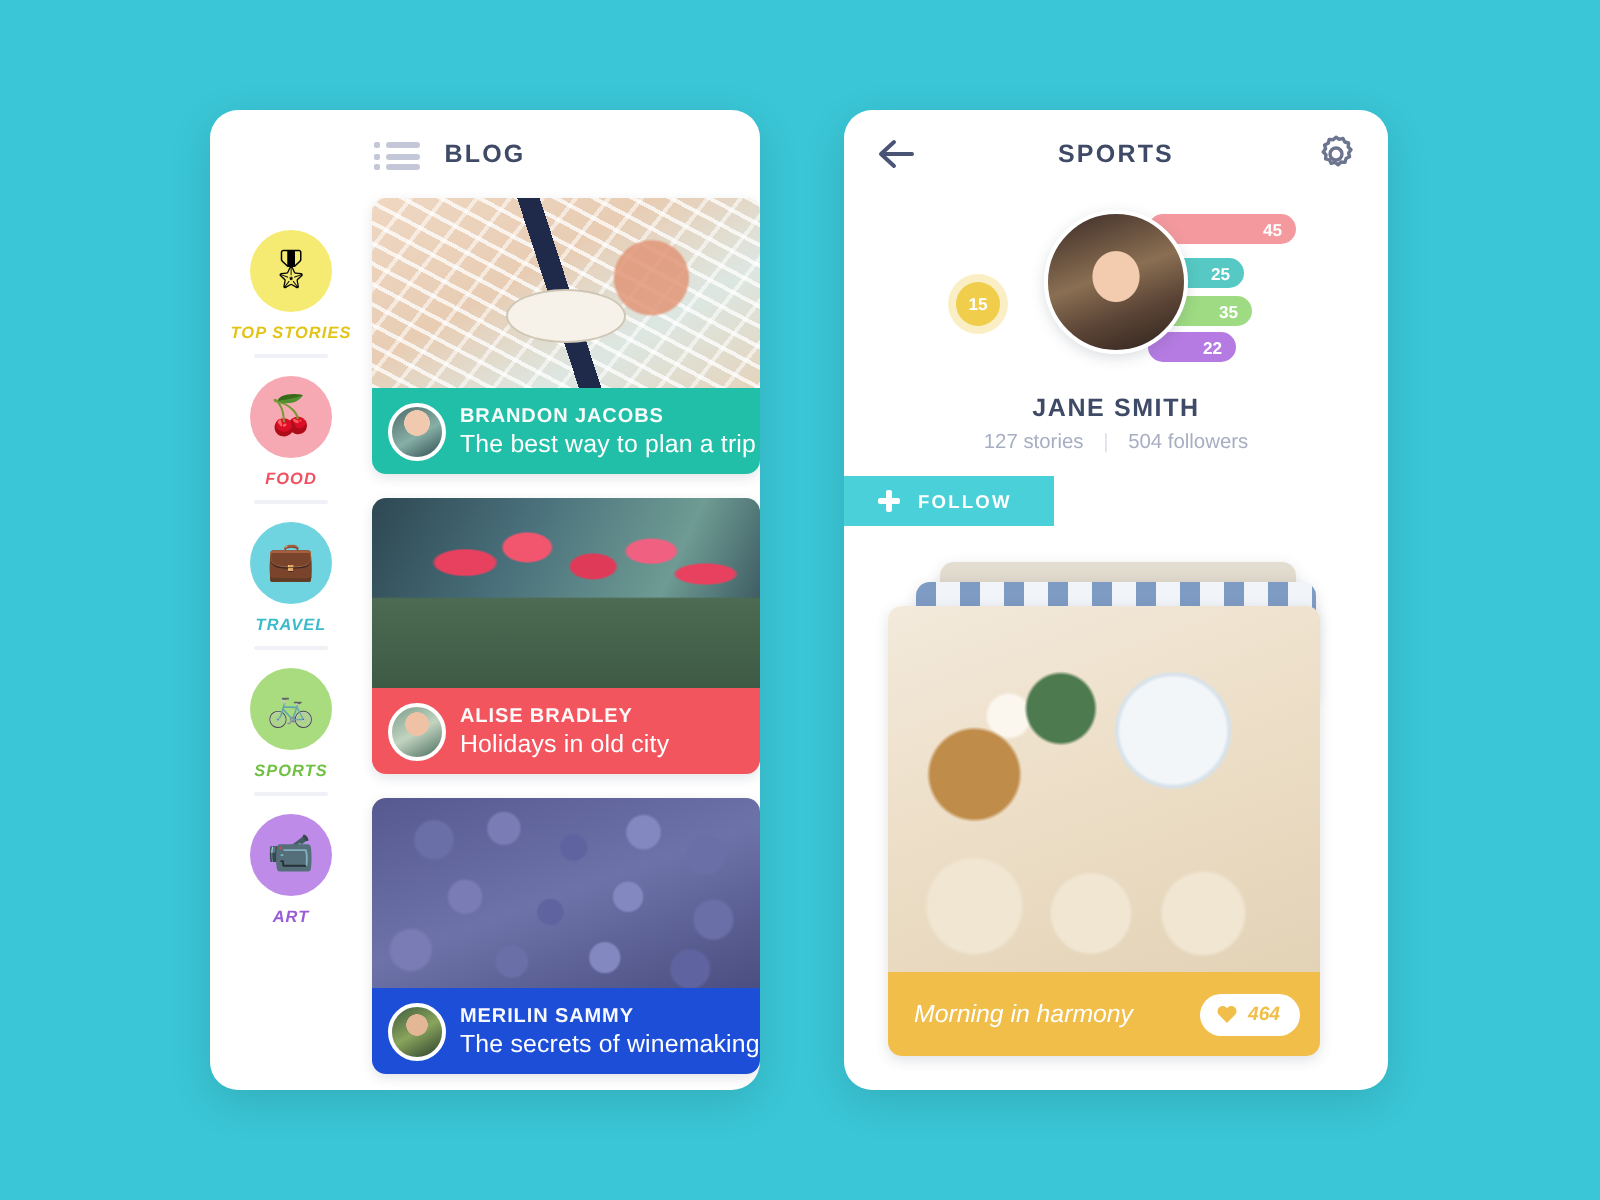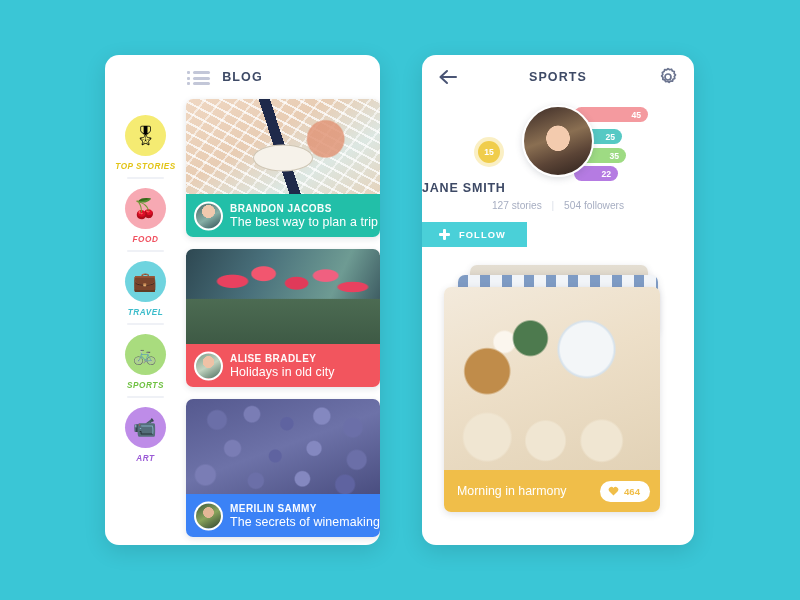--- a/index.html
+++ b/index.html
@@ -113,21 +113,21 @@
     position: absolute; z-index: 2;
     width: 22px; height: 22px; border-radius: 50%;
     display: flex; align-items: center; justify-content: center;
     font-size: 8.6px; font-weight: bold; color: #fff;
   }
   .stat-badge-left::after {
     content:""; position:absolute; inset:-4px; border-radius:50%;
     background: rgba(240,205,75,0.33); z-index:-1;
   }
   .profile-name {
-    margin-top: 0;
+    text-align: center; margin-top: 16px;
     font-size: 12.5px; font-weight: bold; letter-spacing: 0.8px; color: #3E4A66;
   }
   .profile-stats {
     text-align: center; margin-top: 5px;
     font-size: 10.2px; color: #A7AEC2;
   }
   .profile-stats .sep { color: #DDE1EA; margin: 0 7px; }
   .follow-wrap { display: flex; margin-top: 11px; }
   .follow-btn {
     position: relative; background: #4AD0D8; color: #fff;
@@ -317,21 +317,21 @@
             <div class="post-avatar ph-port2"></div>
             <div>
               <div class="post-author">ALISE BRADLEY</div>
               <div class="post-title">Holidays in old city</div>
             </div>
           </div>
         </div>
 
         <div class="post">
           <div class="post-photo ph-grapes"></div>
-          <div class="post-bar" id="bar2" style="background: #3b82f6;">
+          <div class="post-bar" id="bar2" style="background: #1d4ed8;">
             <div class="post-avatar ph-port3"></div>
             <div>
               <div class="post-author">MERILIN SAMMY</div>
               <div class="post-title">The secrets of winemaking</div>
             </div>
           </div>
         </div>
 
       </div>
     </div>
@@ -379,21 +379,21 @@
           <span class="plus"></span>
           <span>FOLLOW</span>
         </button>
       </div>
 
       <div class="card-stack">
         <div class="stack-card sc-back ph-fruit"></div>
         <div class="stack-card sc-mid  ph-stripes"></div>
         <div class="stack-card sc-front">
           <div class="photo ph-breakfast"></div>
-          <div class="caption" id="featCap" style="background: rgb(240, 190, 73);">
+          <div class="caption" id="featCap" style="background: rgb(240, 190, 73); font-style: italic;">
             <span class="caption-text">Morning in harmony</span>
             <span class="like-chip" style="color: rgb(240, 190, 73);">
               <svg class="heart" viewBox="0 0 12 11">
                 <path d="M6 10.4 L1.3 5.7 A2.7 2.7 0 0 1 6 2.3 A2.7 2.7 0 0 1 10.7 5.7 Z" fill="#F0BE49"></path>
               </svg>
               <span>464</span>
             </span>
           </div>
         </div>
       </div>

